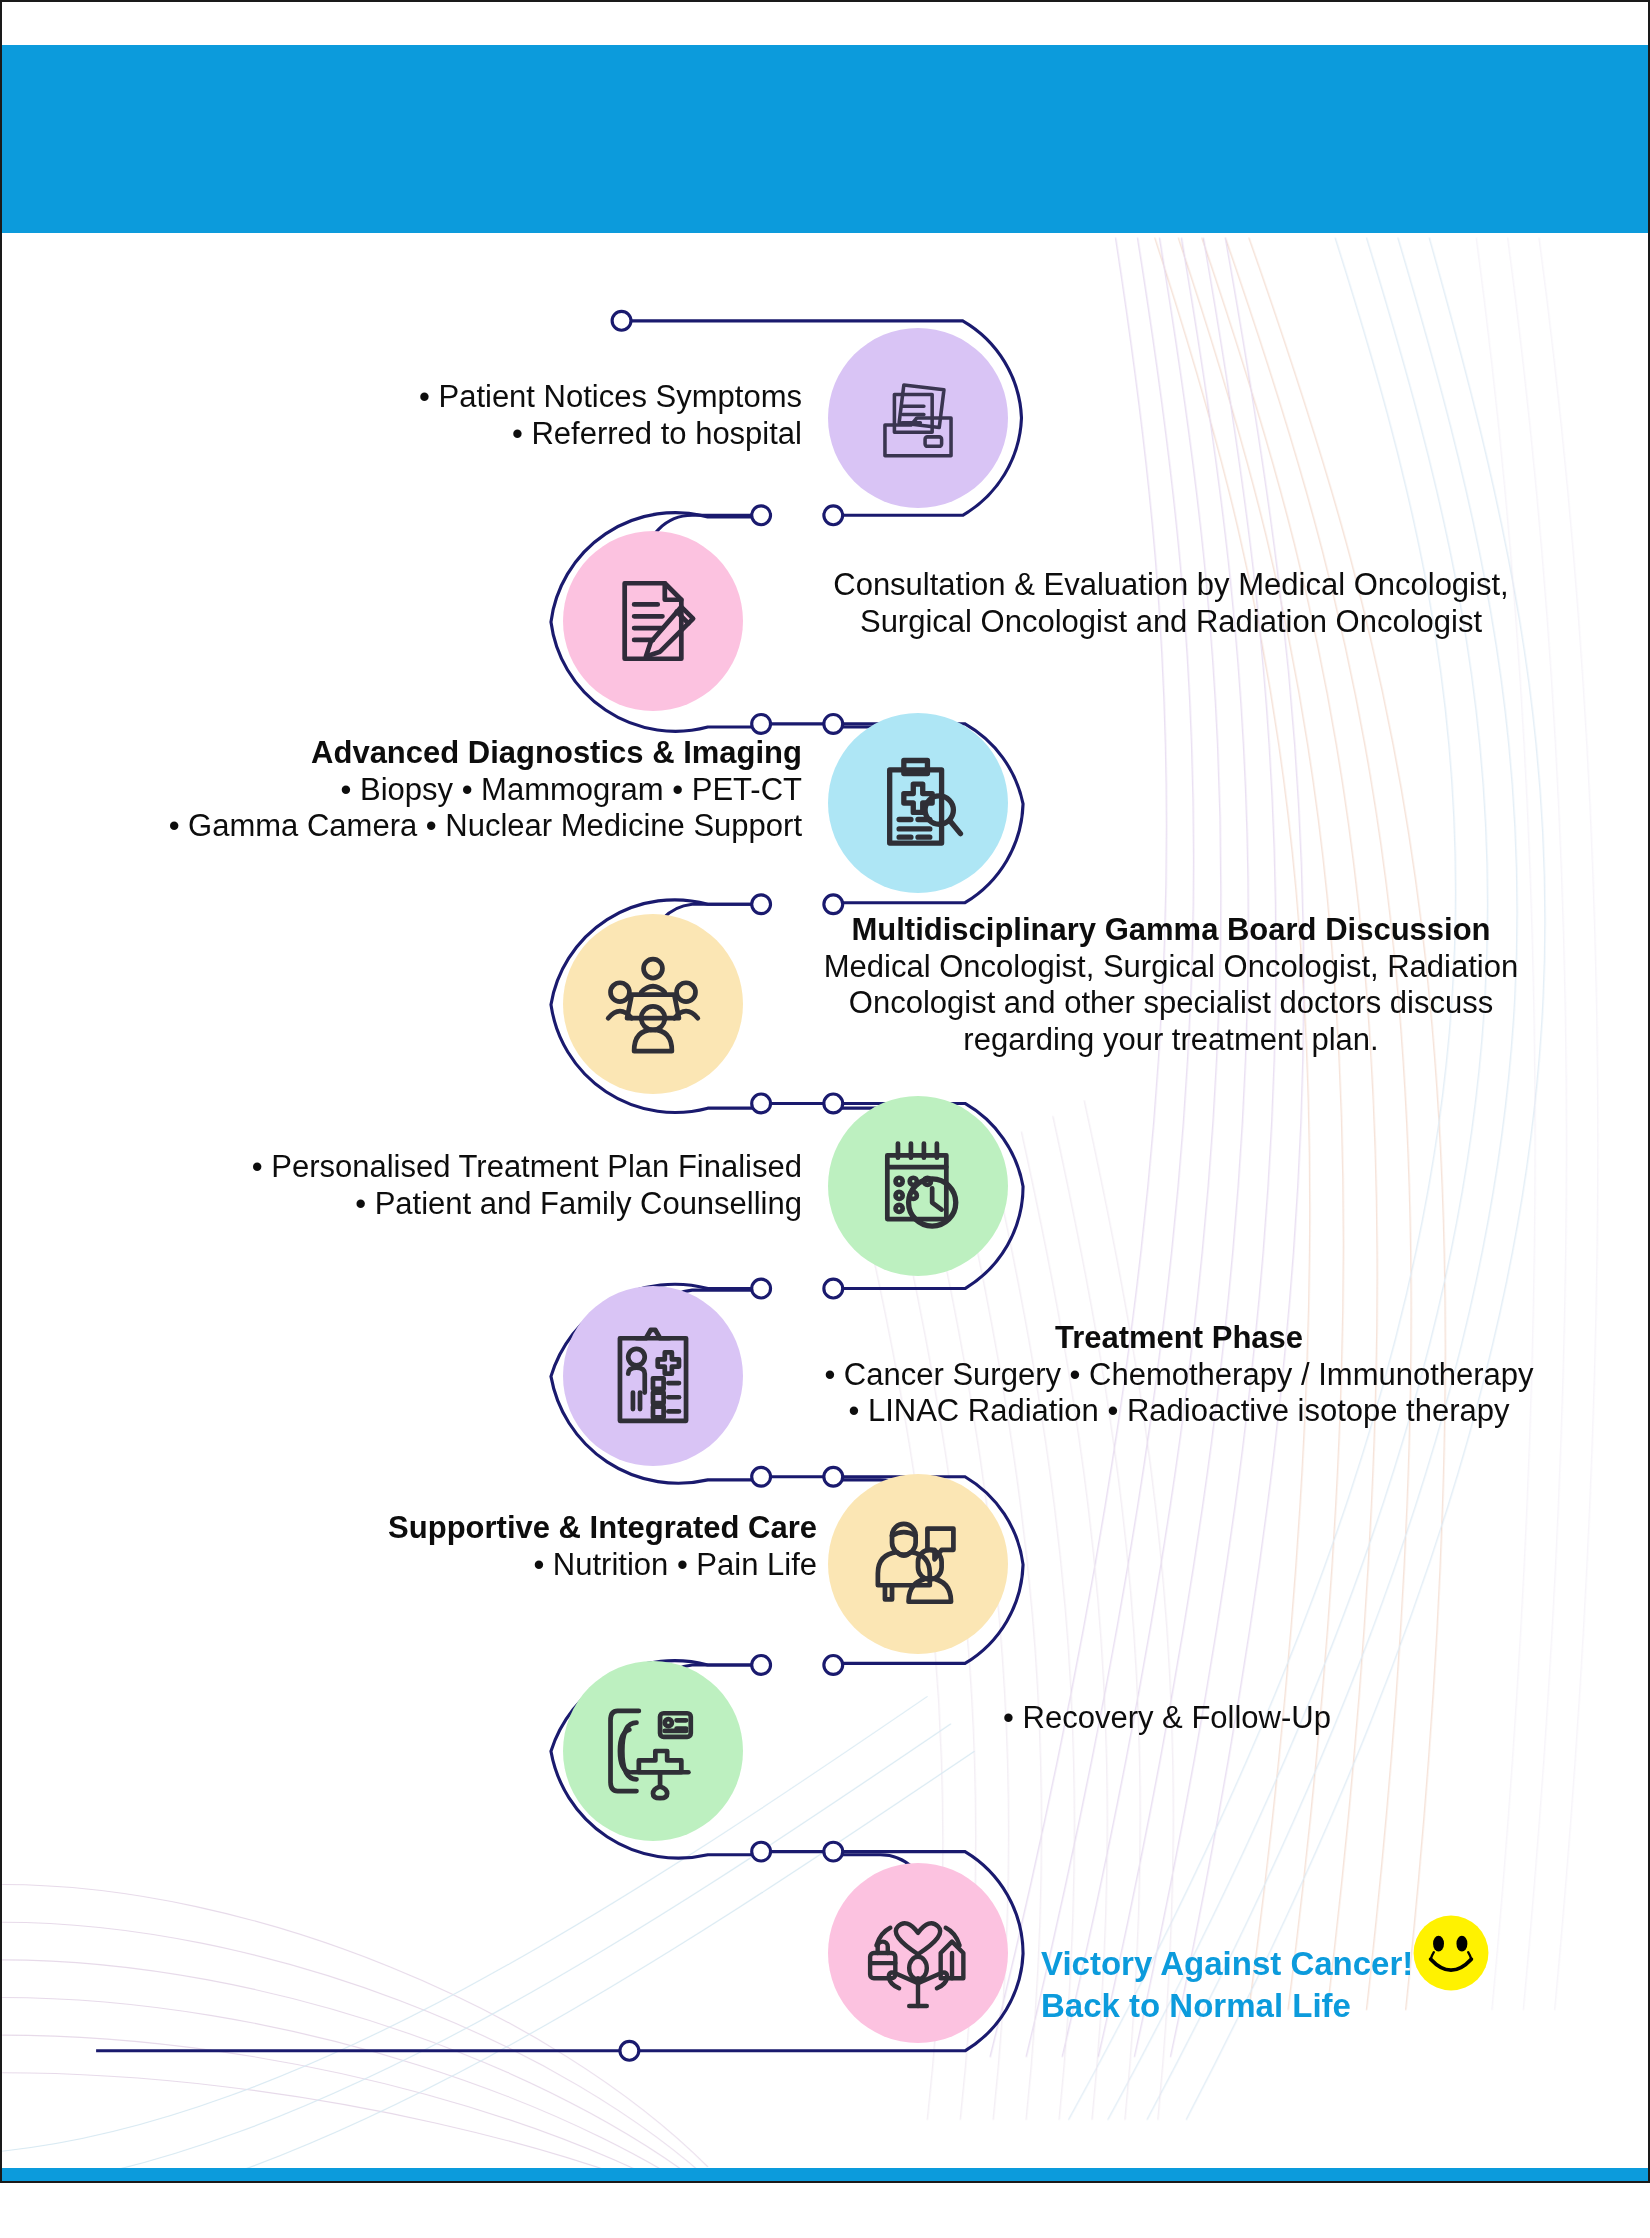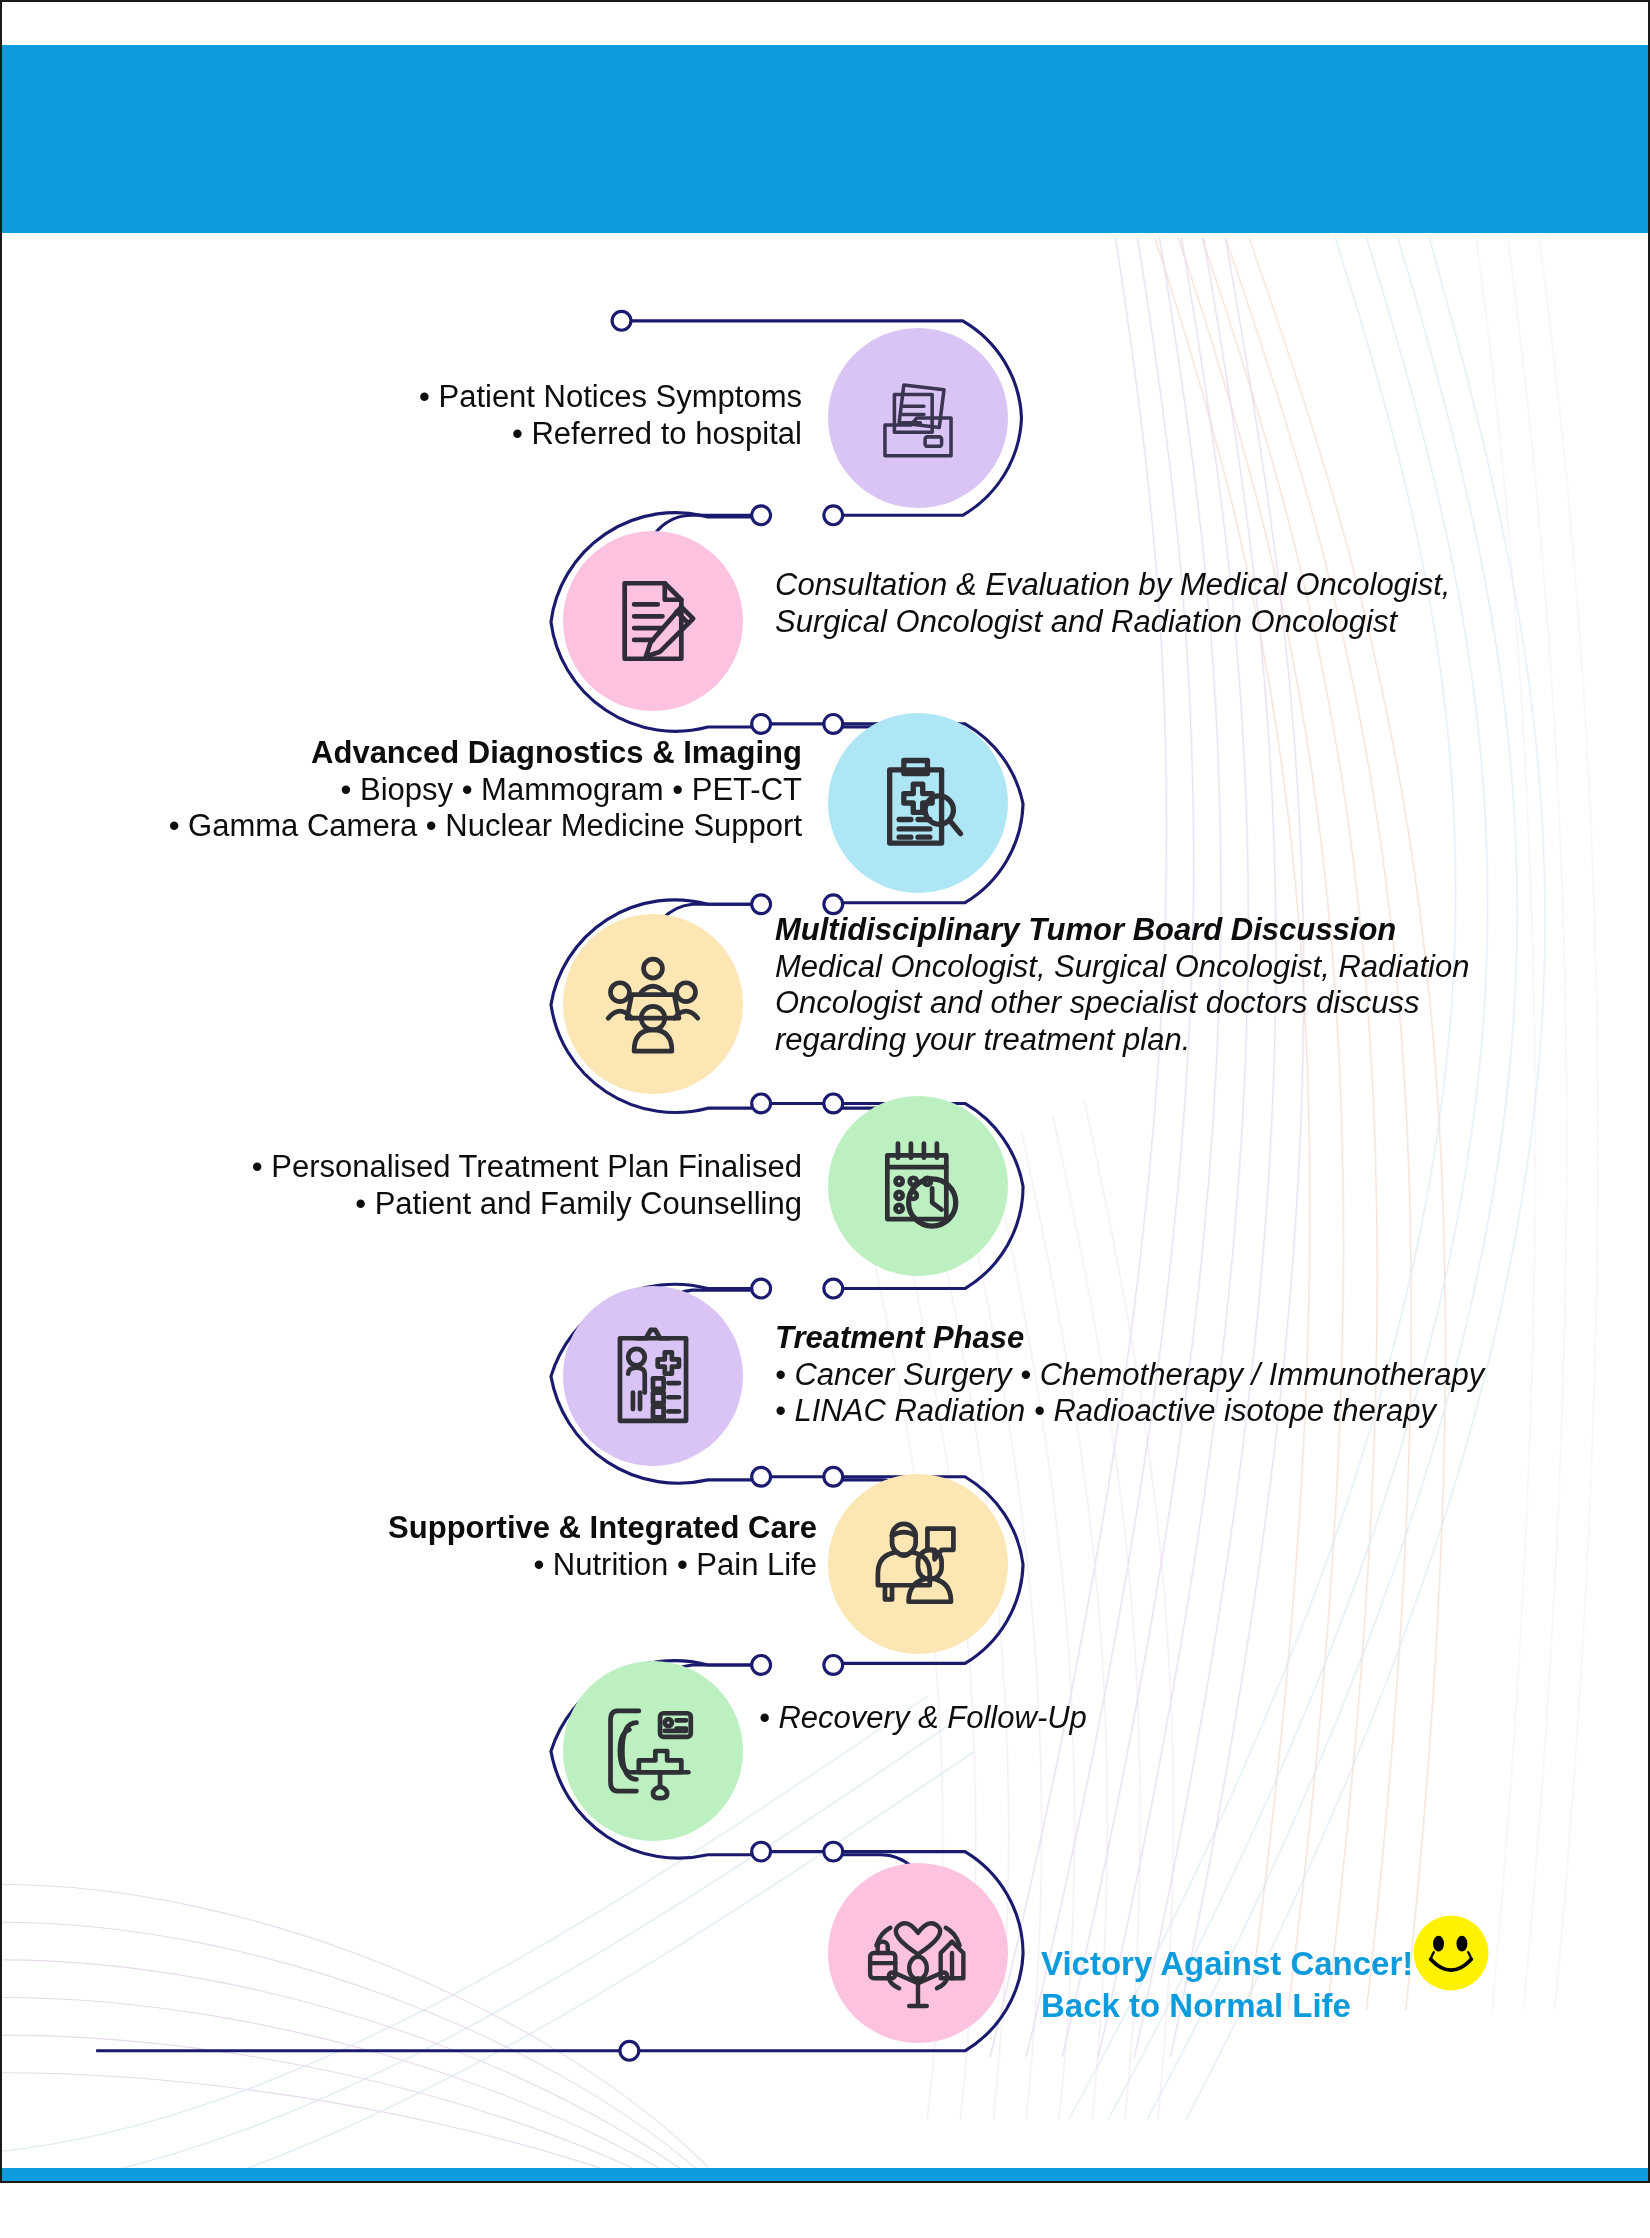--- a/index.html
+++ b/index.html
@@ -70,21 +70,21 @@
   .bubble svg { display: block; }
 
   .copy {
     position: absolute;
     color: #0d0d0d;
     line-height: 1.18;
   }
   .copy .ttl { font-weight: bold; font-size: 31px; display: block; }
   .copy .ln  { font-weight: normal; font-size: 31px; display: block; }
   .copy.right-align { text-align: right; }
-  .copy.left-align  { text-align: left; font-style: italic; }
+  .copy.left-align  { text-align: center; }
 
   
   #victory-text {
     position: absolute;
     color: #0c9bdc;
     font-size: 33px; font-weight: bold;
     line-height: 1.28;
     z-index: 4;
   }
   #smiley { position: absolute; z-index: 4; }
@@ -276,21 +276,21 @@
           <path d="M12 62 Q22 50 32 62"></path>
           <circle cx="78" cy="40" r="8"></circle>
           <path d="M68 62 Q78 50 88 62"></path>
           <path d="M32 42 H68 L72 62 H28 Z"></path>
           <circle cx="50" cy="62" r="10"></circle>
           <path d="M34 90 Q34 72 50 72 Q66 72 66 90 Z"></path>
         </g>
       </svg>
     </div>
     <div class="copy left-align" style="left:773px; top:910px; width:792px;">
-      <span class="ttl">Multidisciplinary Tumor Board Discussion</span>
+      <span class="ttl">Multidisciplinary Gamma Board Discussion</span>
       <span class="ln">Medical Oncologist, Surgical Oncologist, Radiation</span>
       <span class="ln">Oncologist and other specialist doctors discuss</span>
       <span class="ln">regarding your treatment plan.</span>
     </div>
   </div>
 
   <div class="step">
     <div class="bubble" style="left: 826px; top: 1094px; background: rgb(189, 240, 192);" id="b5">
       <svg width="118" height="118" viewBox="0 0 100 100">
         <g fill="none" stroke="#2f2f36" stroke-width="4" stroke-linejoin="round" stroke-linecap="round">

